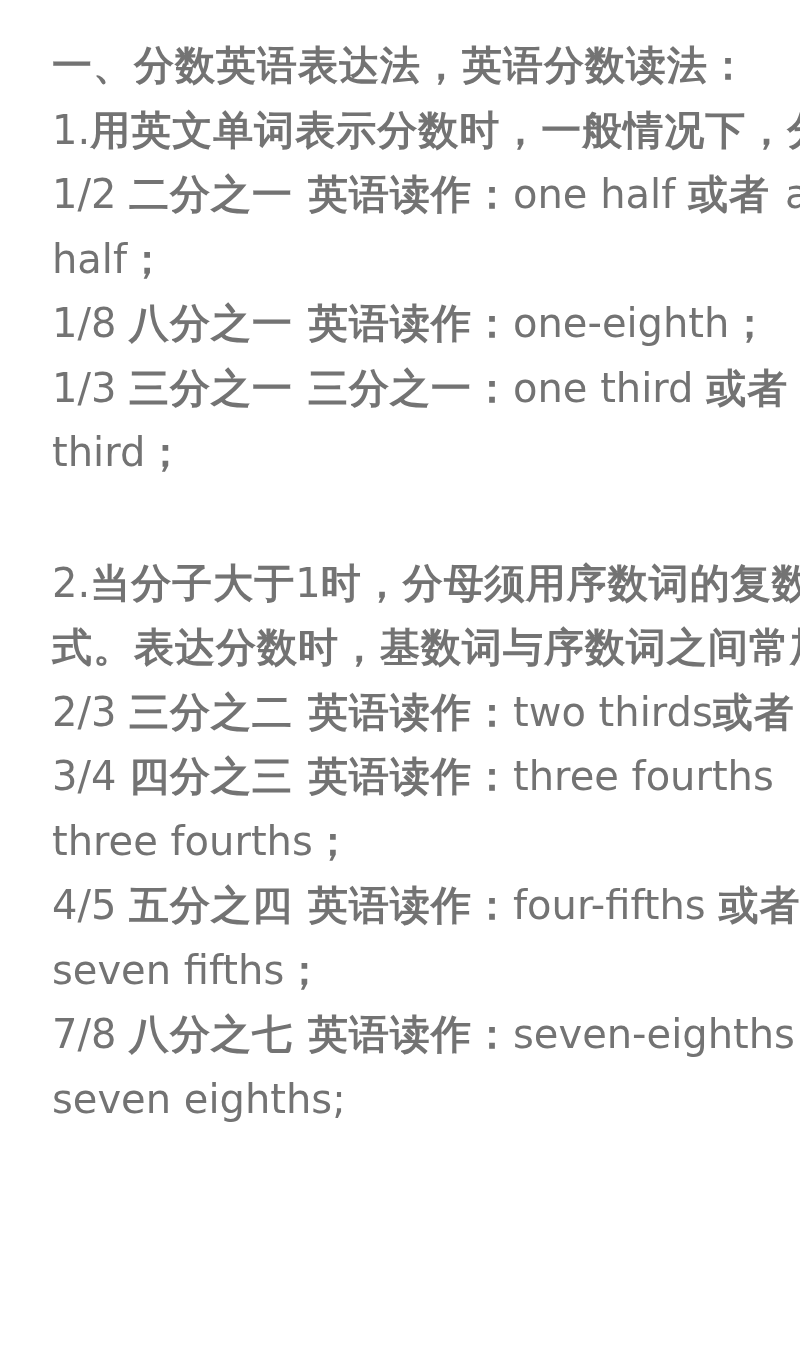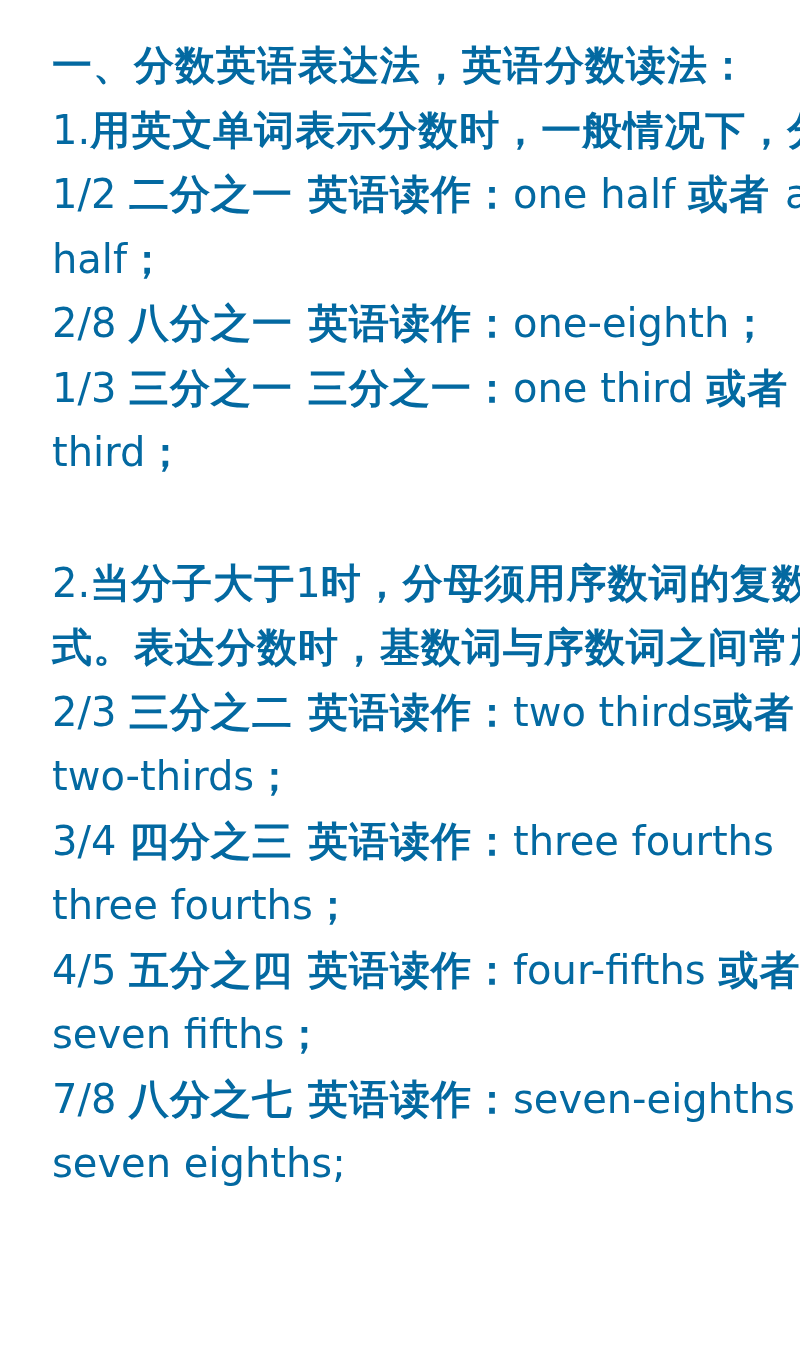--- a/index.html
+++ b/index.html
@@ -43,36 +43,35 @@
   .en {
     font-weight: 400;
     font-size: 40px;
     letter-spacing: 0px;
   }
 </style>
 </head>
 <body>
 
 <div class="page">
-  <div class="content" style="color: #0369a1;">
+  <div class="content" style="color: #737373;">
 
   <div class="section">
         <div class="line"><span class="zh">一、分数英语表达法，英语分数读法：</span></div>
         <div class="line"><span class="en">1.</span><span class="zh">用英文单词表示分数时，一般情况下，分</span></div>
         <div class="line"><span class="en">1/2 </span><span class="zh">二分之一 英语读作：</span><span class="en">one half </span><span class="zh">或者 </span><span class="en">a</span></div>
         <div class="line"><span class="en">half</span><span class="zh">；</span></div>
-        <div class="line"><span class="en">2/8 </span><span class="zh">八分之一 英语读作：</span><span class="en">one-eighth</span><span class="zh">；</span></div>
+        <div class="line"><span class="en">1/8 </span><span class="zh">八分之一 英语读作：</span><span class="en">one-eighth</span><span class="zh">；</span></div>
         <div class="line"><span class="en">1/3 </span><span class="zh">三分之一 三分之一：</span><span class="en">one third </span><span class="zh">或者 </span></div>
         <div class="line"><span class="en">third</span><span class="zh">；</span></div>
       </div>
       <div class="section">
         <div class="line"><span class="en">2.</span><span class="zh">当分子大于</span><span class="en">1</span><span class="zh">时，分母须用序数词的复数形</span></div>
         <div class="line"><span class="zh">式。表达分数时，基数词与序数词之间常加</span></div>
         <div class="line"><span class="en">2/3 </span><span class="zh">三分之二 英语读作：</span><span class="en">two thirds</span><span class="zh">或者</span></div>
-        <div class="line"><span class="en">two-thirds</span><span class="zh">；</span></div>
         <div class="line"><span class="en">3/4 </span><span class="zh">四分之三 英语读作：</span><span class="en">three fourths </span></div>
         <div class="line"><span class="en">three fourths</span><span class="zh">；</span></div>
         <div class="line"><span class="en">4/5 </span><span class="zh">五分之四 英语读作：</span><span class="en">four-fifths </span><span class="zh">或者</span></div>
         <div class="line"><span class="en">seven fifths</span><span class="zh">；</span></div>
         <div class="line"><span class="en">7/8 </span><span class="zh">八分之七 英语读作：</span><span class="en">seven-eighths </span></div>
         <div class="line"><span class="en">seven eighths;</span></div>
       </div>
     </div>
 </div>
 

